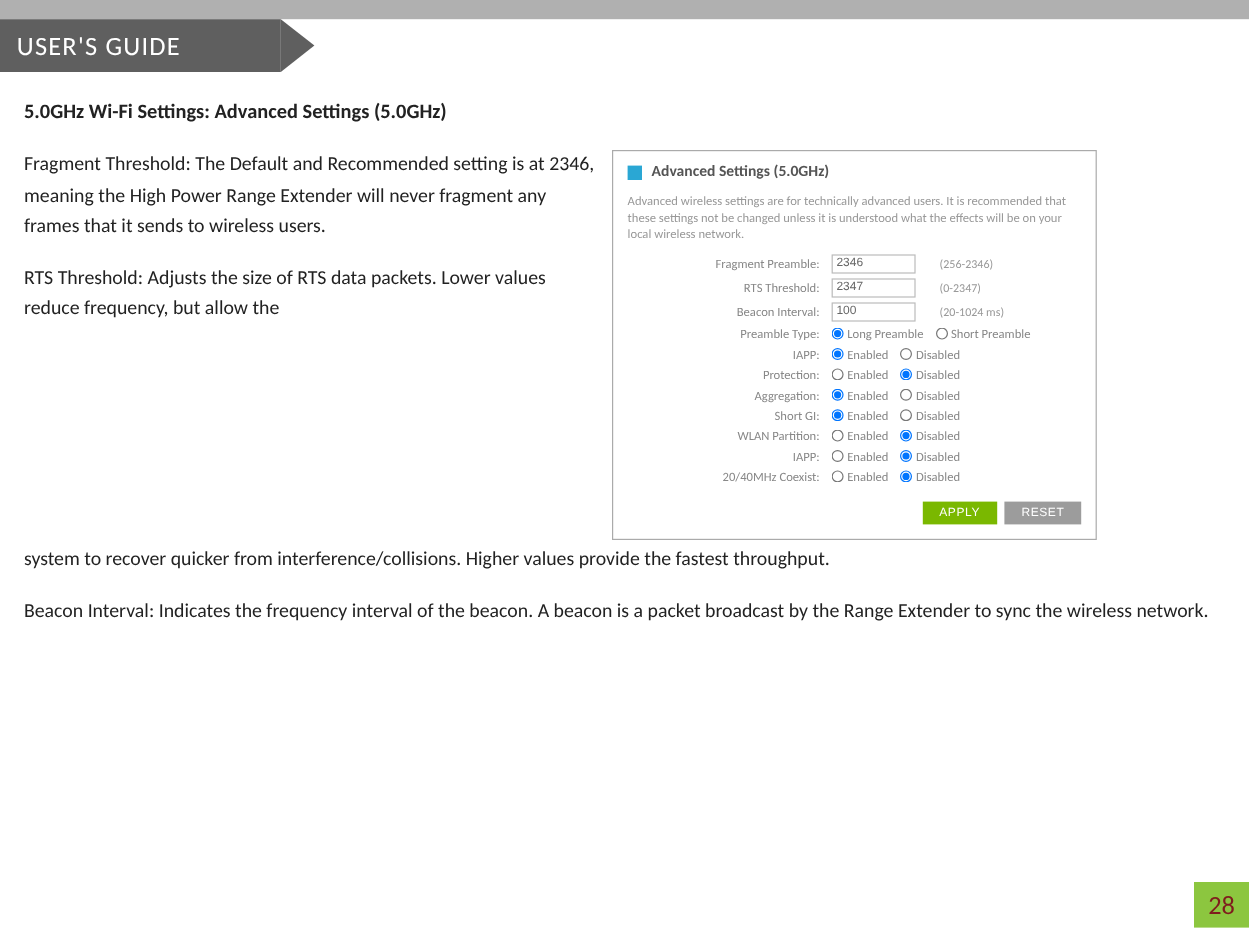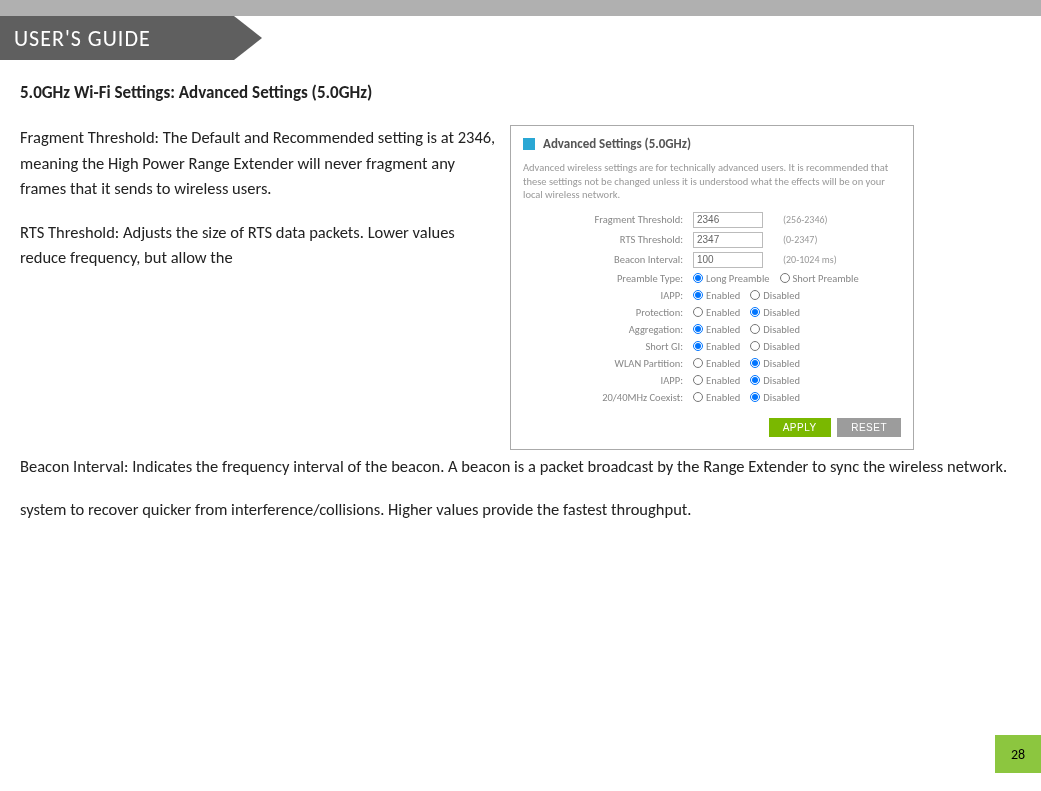--- a/index.html
+++ b/index.html
@@ -67,24 +67,24 @@
   .btn {
     display: inline-block; font-size: 10px; padding: 4px 14px; color: #fff;
     border: none; margin-left: 4px; letter-spacing: 0.5px;
   }
   .btn-apply { background: #7ab800; }
   .btn-reset { background: #9c9c9c; }
   .after-panel { font-size: 16.5px; line-height: 1.55; margin-top: 4px; }
   .after-panel p { margin-bottom: 18px; }
   .page-num {
     position: absolute; right: 0; bottom: 18px;
-    background: #8cc63f; color: #000000;
+    background: #8cc63f; color: #7f1d1d;
     width: 46px; height: 38px;
     display: flex; align-items: center; justify-content: center;
-    font-size: 14px;
+    font-size: 22px;
   }
 </style>
 </head>
 <body>
 
 <div class="top-grey-bar"></div>
 <div class="header-row">
   <div class="guide-tab">USER'S GUIDE</div>
 </div>
 
@@ -99,21 +99,21 @@
 
     <div class="panel-wrap">
       <div class="panel">
         <div class="panel-title-row">
           <span class="sq"></span>
           <span class="panel-title">Advanced Settings (5.0GHz)</span>
         </div>
         <div class="panel-desc">Advanced wireless settings are for technically advanced users. It is recommended that these settings not be changed unless it is understood what the effects will be on your local wireless network.</div>
 
         <div class="form-row">
-          <span class="lbl">Fragment Threshold:</span>
+          <span class="lbl">Fragment Preamble:</span>
           <input type="text" value="2346" style="">
           <span class="hint">(256-2346)</span>
         </div>
         <div class="form-row">
           <span class="lbl">RTS Threshold:</span>
           <input type="text" value="2347" style="">
           <span class="hint">(0-2347)</span>
         </div>
         <div class="form-row">
           <span class="lbl">Beacon Interval:</span>
@@ -181,18 +181,18 @@
 
         <div class="btn-row">
           <button class="btn btn-apply">APPLY</button>
           <button class="btn btn-reset">RESET</button>
         </div>
       </div>
     </div>
   </div>
 
   <div class="after-panel">
+    <p>system to recover quicker from interference/collisions. Higher values provide the fastest throughput.</p>
     <p>Beacon Interval: Indicates the frequency interval of the beacon. A beacon is a packet broadcast by the Range Extender to sync the wireless network.</p>
-    <p>system to recover quicker from interference/collisions. Higher values provide the fastest throughput.</p>
   </div>
 </div>
 
 <div class="page-num">28</div>
 
 </body></html>

